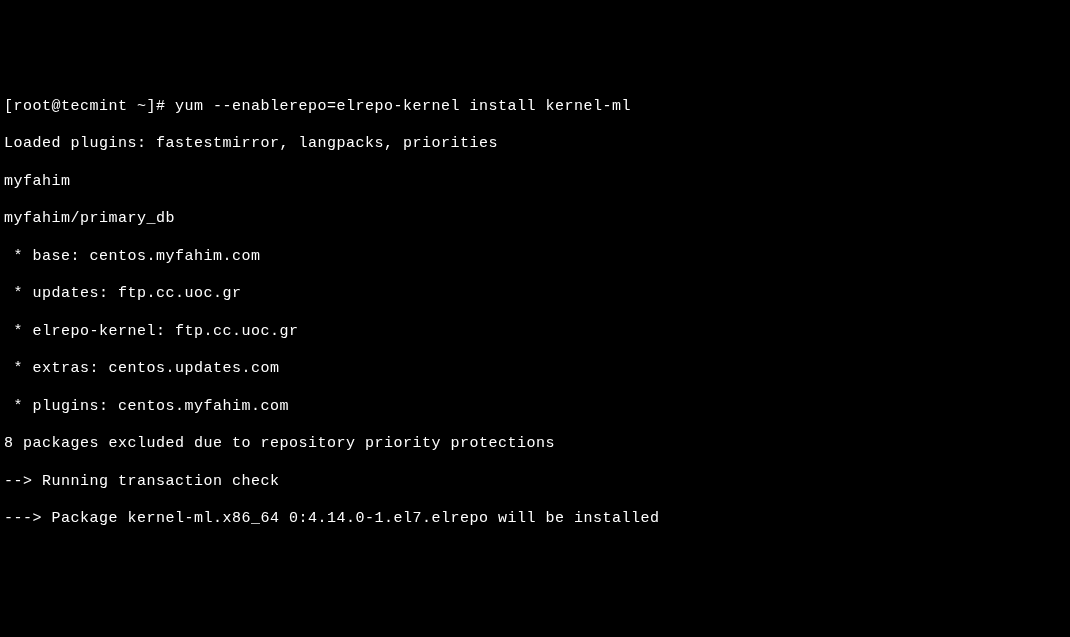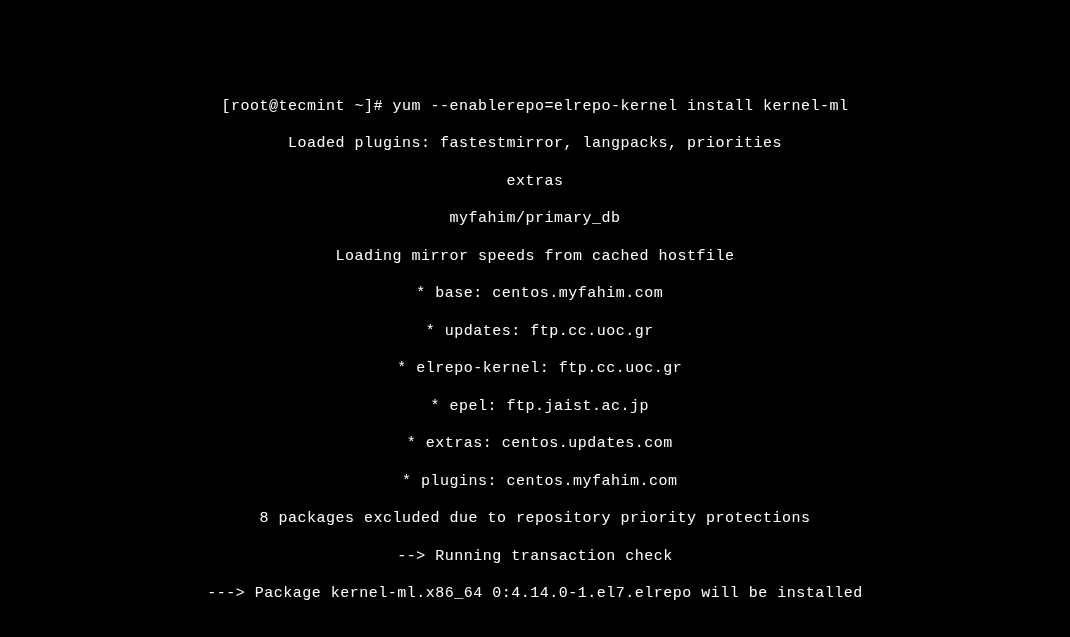--- a/index.html
+++ b/index.html
@@ -19,38 +19,35 @@
       overflow: hidden;
       white-space: pre;
       letter-spacing: 0.5px;
     }
     .terminal {
       white-space: pre;
     }
     .line {
       display: block;
       white-space: pre;
-      text-align: center;
     }
   </style>
 </head>
 <body>
 
 
 
 <div class="terminal">
 <span class="line"><span>[root@tecmint ~]# </span><span>yum --enablerepo=elrepo-kernel install kernel-ml</span></span>
 <span class="line">Loaded plugins: fastestmirror, langpacks, priorities</span>
-<span class="line">extras</span>
+<span class="line">myfahim</span>
 <span class="line">myfahim/primary_db</span>
-<span class="line">Loading mirror speeds from cached hostfile</span>
 <span class="line"> * base: centos.myfahim.com</span>
 <span class="line"> * updates: ftp.cc.uoc.gr</span>
 <span class="line"> * elrepo-kernel: ftp.cc.uoc.gr</span>
-<span class="line"> * epel: ftp.jaist.ac.jp</span>
 <span class="line"> * extras: centos.updates.com</span>
 <span class="line"> * plugins: centos.myfahim.com</span>
 <span class="line">8 packages excluded due to repository priority protections</span>
 <span class="line">--&gt; Running transaction check</span>
 <span class="line">---&gt; Package kernel-ml.x86_64 0:4.14.0-1.el7.elrepo will be installed</span>
 
 
 
 
 

